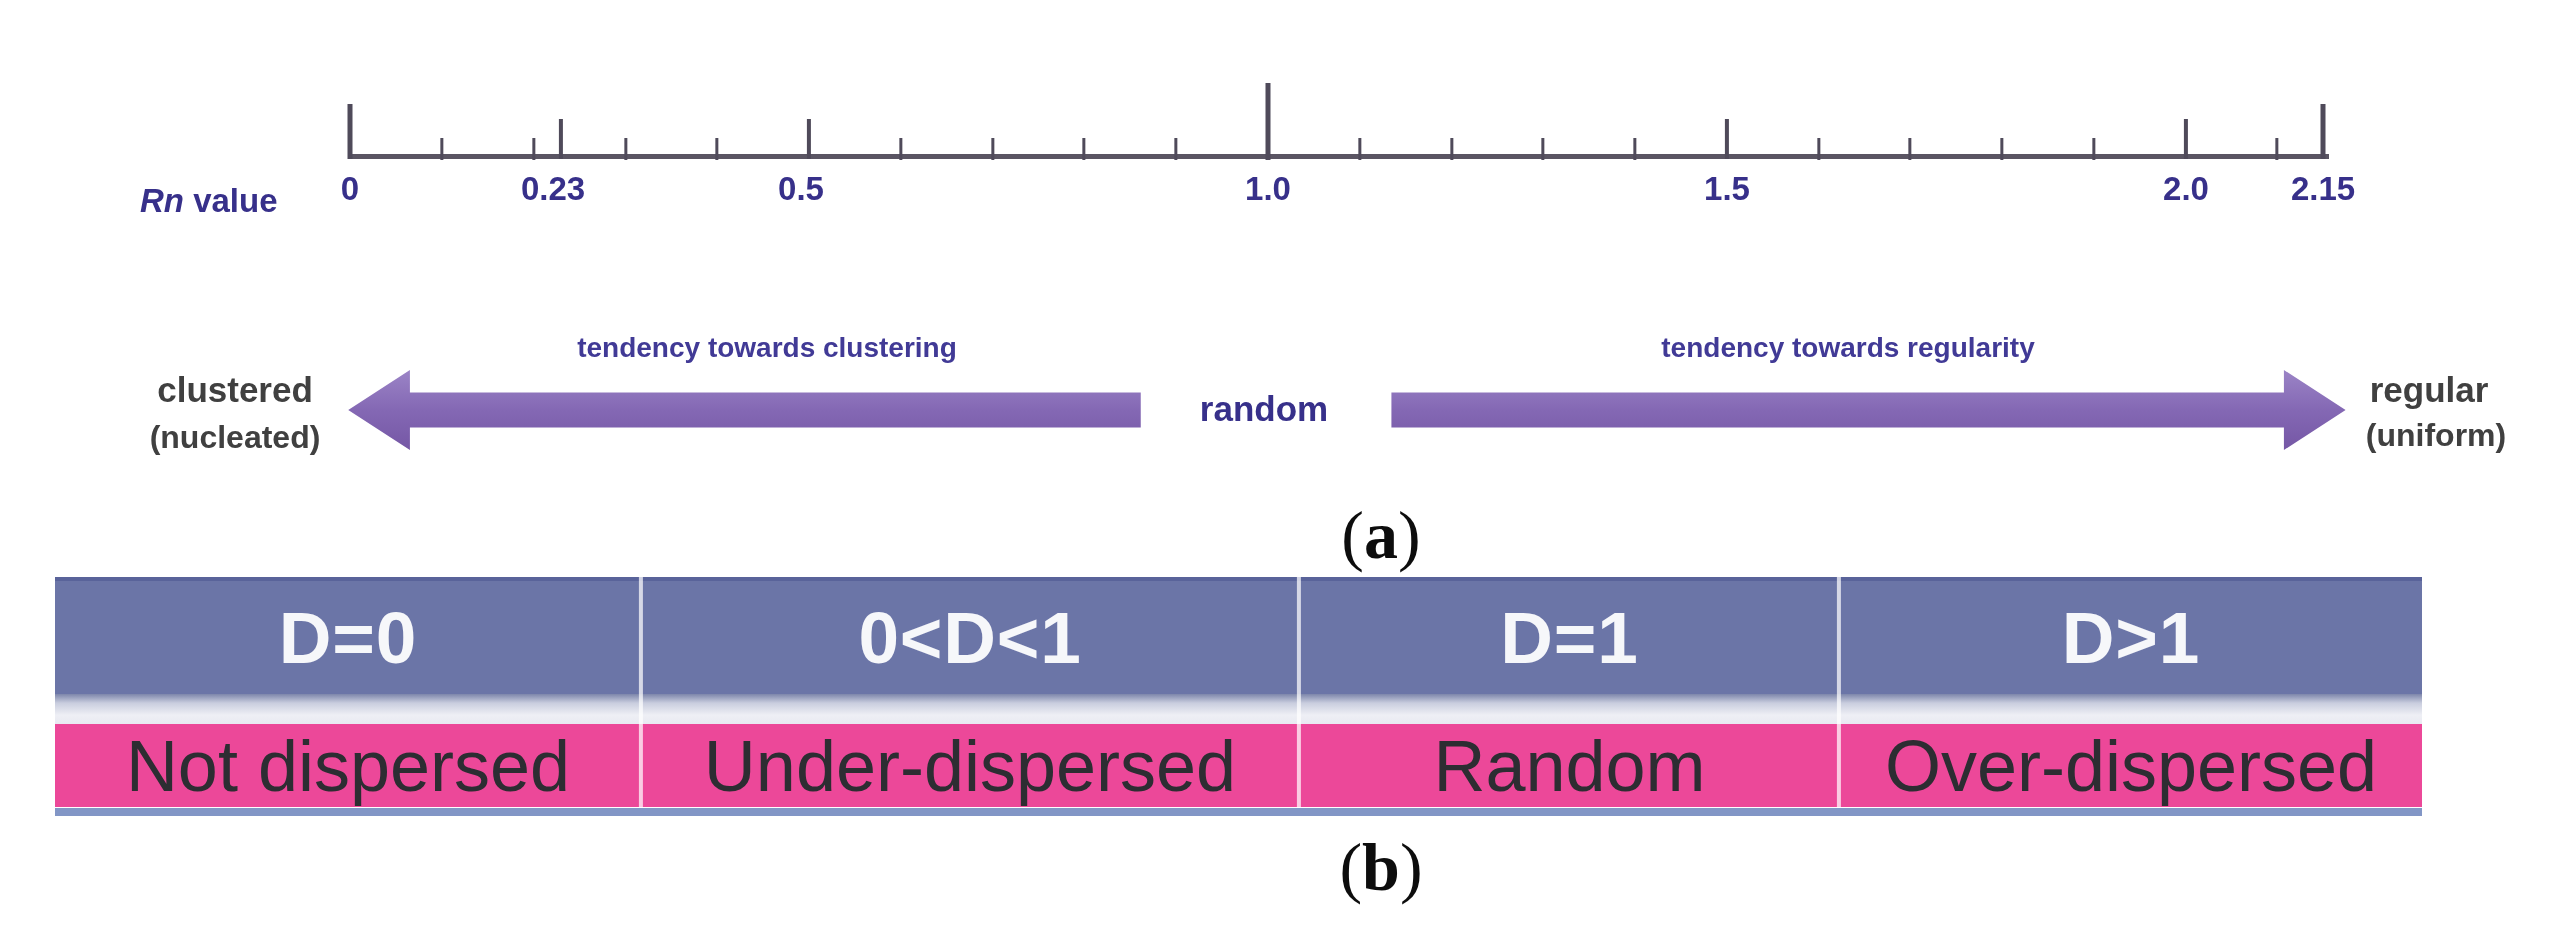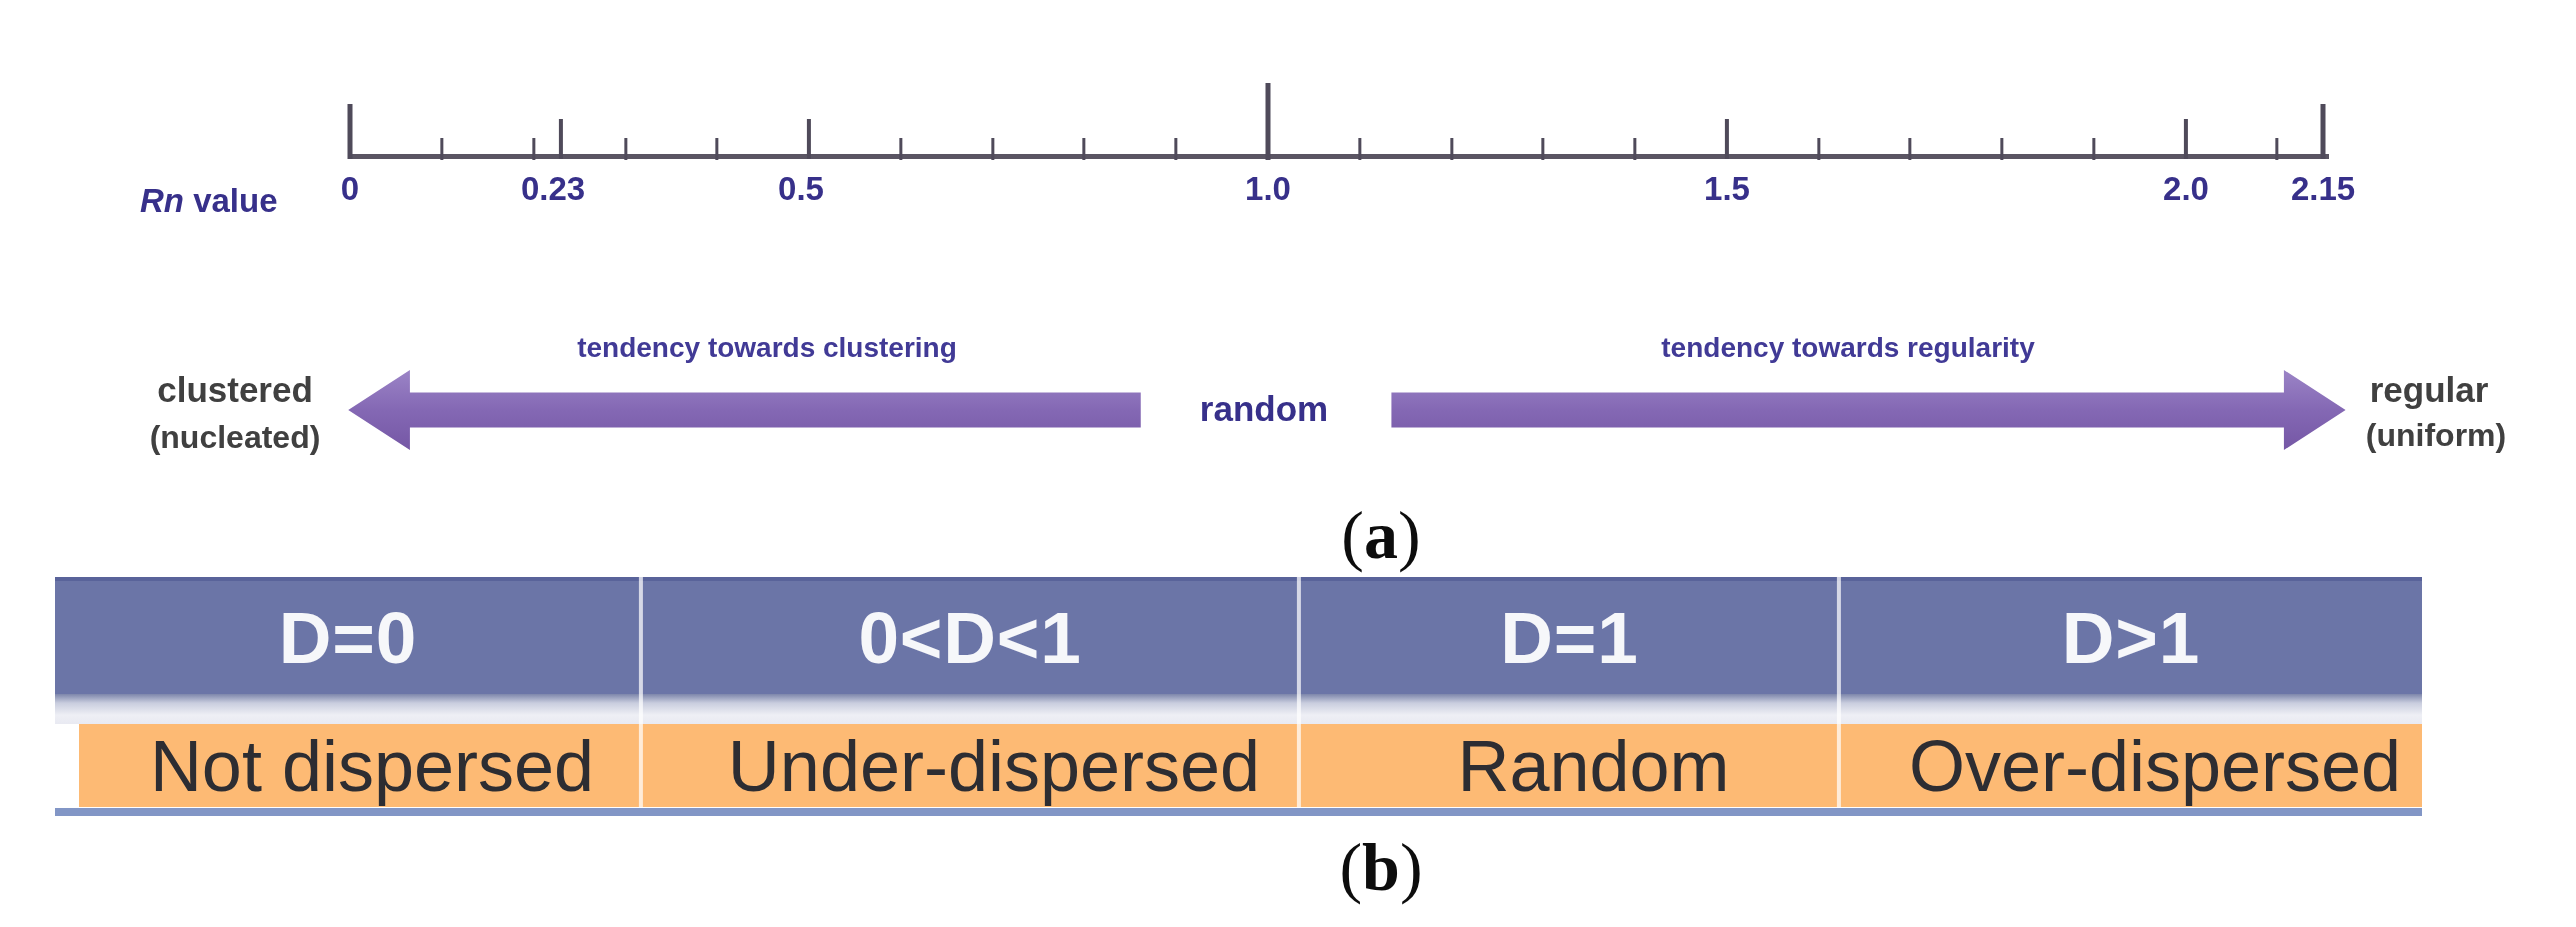--- a/index.html
+++ b/index.html
@@ -49,21 +49,21 @@
   .tbl-head .th{
     display:flex;align-items:center;justify-content:center;
     color:#f6f7fa;font-size:73px;font-weight:700;letter-spacing:0.8px;
   }
   .tbl-band{
     height:30px;
     background:linear-gradient(180deg,#7d86ab 0%,#c9cdde 30%,#eeeff5 70%,#e9eaf2 100%);
   }
   .tbl-body{
     display:grid;grid-template-columns:586px 658px 541px 582px;
-    height:83px;background:#fdba74;margin-left:24px;
+    height:83px;background:#ec4899;
   }
   .tbl-body .td{
     display:flex;align-items:center;justify-content:center;
     color:#2d2d32;font-size:72px;font-weight:400;white-space:nowrap;
   }
   .tbl-bottom{position:absolute;left:55px;top:808px;width:2367px;height:7.5px;background:#8296c6;}
   .vdiv{position:absolute;top:577px;height:230px;width:4.2px;background:rgba(255,255,255,0.72);transform:translateX(-50%);}
 </style>
 </head>
 <body>

